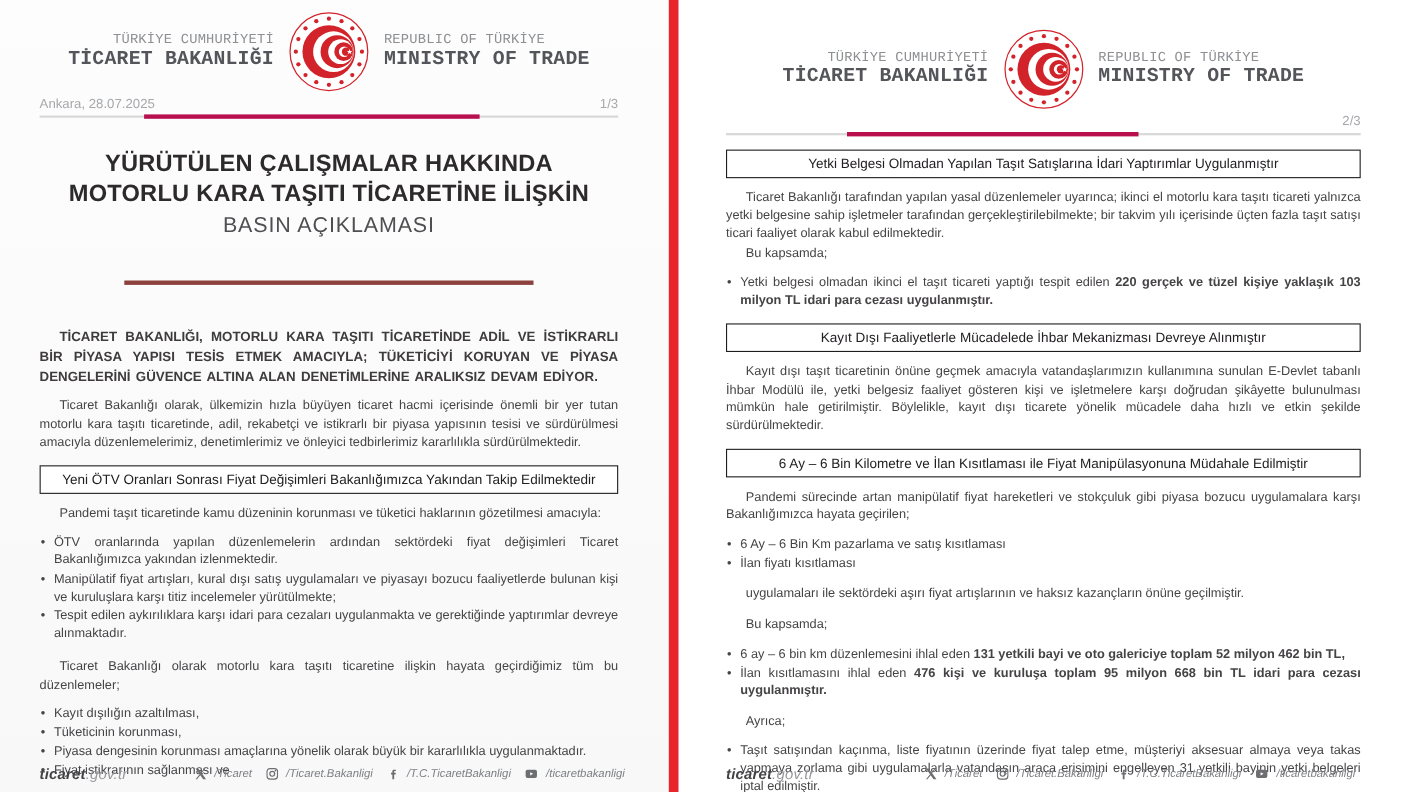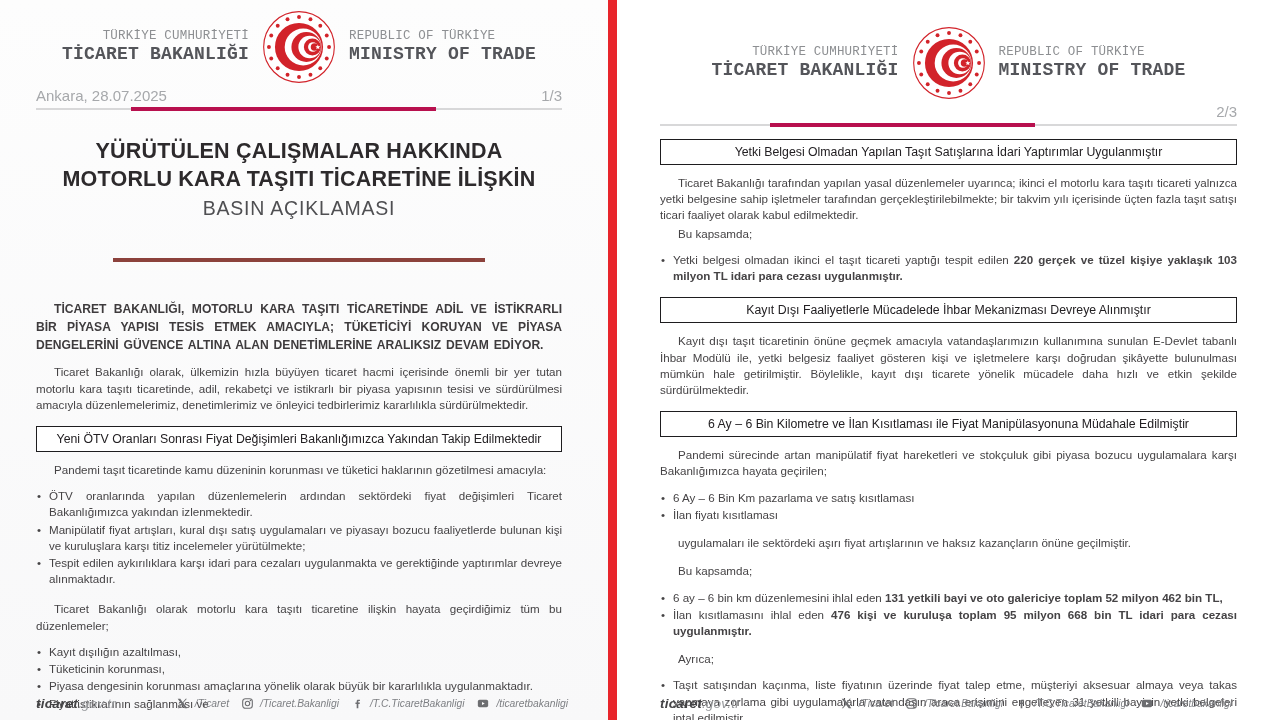--- a/index.html
+++ b/index.html
@@ -19,21 +19,21 @@
   
   .ministry-header { display:flex; justify-content:center; align-items:center; gap:13px;font-family:Liberation Mono, monospace; }
   .brand { line-height:1.15; }
   .brand-tr { text-align:right; }
   .brand-en { text-align:left; }
   .brand-l1 { font-size:12.5px; color:#8d8f92; letter-spacing:.2px; }
   .brand-l2 { font-size:18px; font-weight:bold; color:#54555a; letter-spacing:.2px; }
   .emblem { width:74px; height:74px; flex:0 0 auto; }
 
   
-  .meta-row { display:flex; justify-content:space-between; align-items:flex-end; font-size:15px; color:#a6a8ab; margin-top:3px;gap:16px; }
+  .meta-row { display:flex; justify-content:space-between; align-items:flex-end; font-size:12px; color:#a6a8ab; margin-top:3px;gap:16px; }
   .meta-row.right-only { justify-content:flex-end; }
   .rule { position:relative; height:2px; background:#d8d8d9; margin-top:4px; }
   .rule-red { position:absolute; top:-1px; height:4px; background:#b8104e; }
   .p1-red { left:95px; width:305px; }
   .p2-red { left:110px; width:265px; }
 
   
   .title-block { text-align:center; margin-top:28px; }
   .doc-title { font-size:21.5px; font-weight:bold; color:#2d2a2c; line-height:1.3; letter-spacing:.2px; }
   .doc-subtitle { font-size:19.5px; color:#4f4f52; letter-spacing:.8px; margin-top:3px; }

